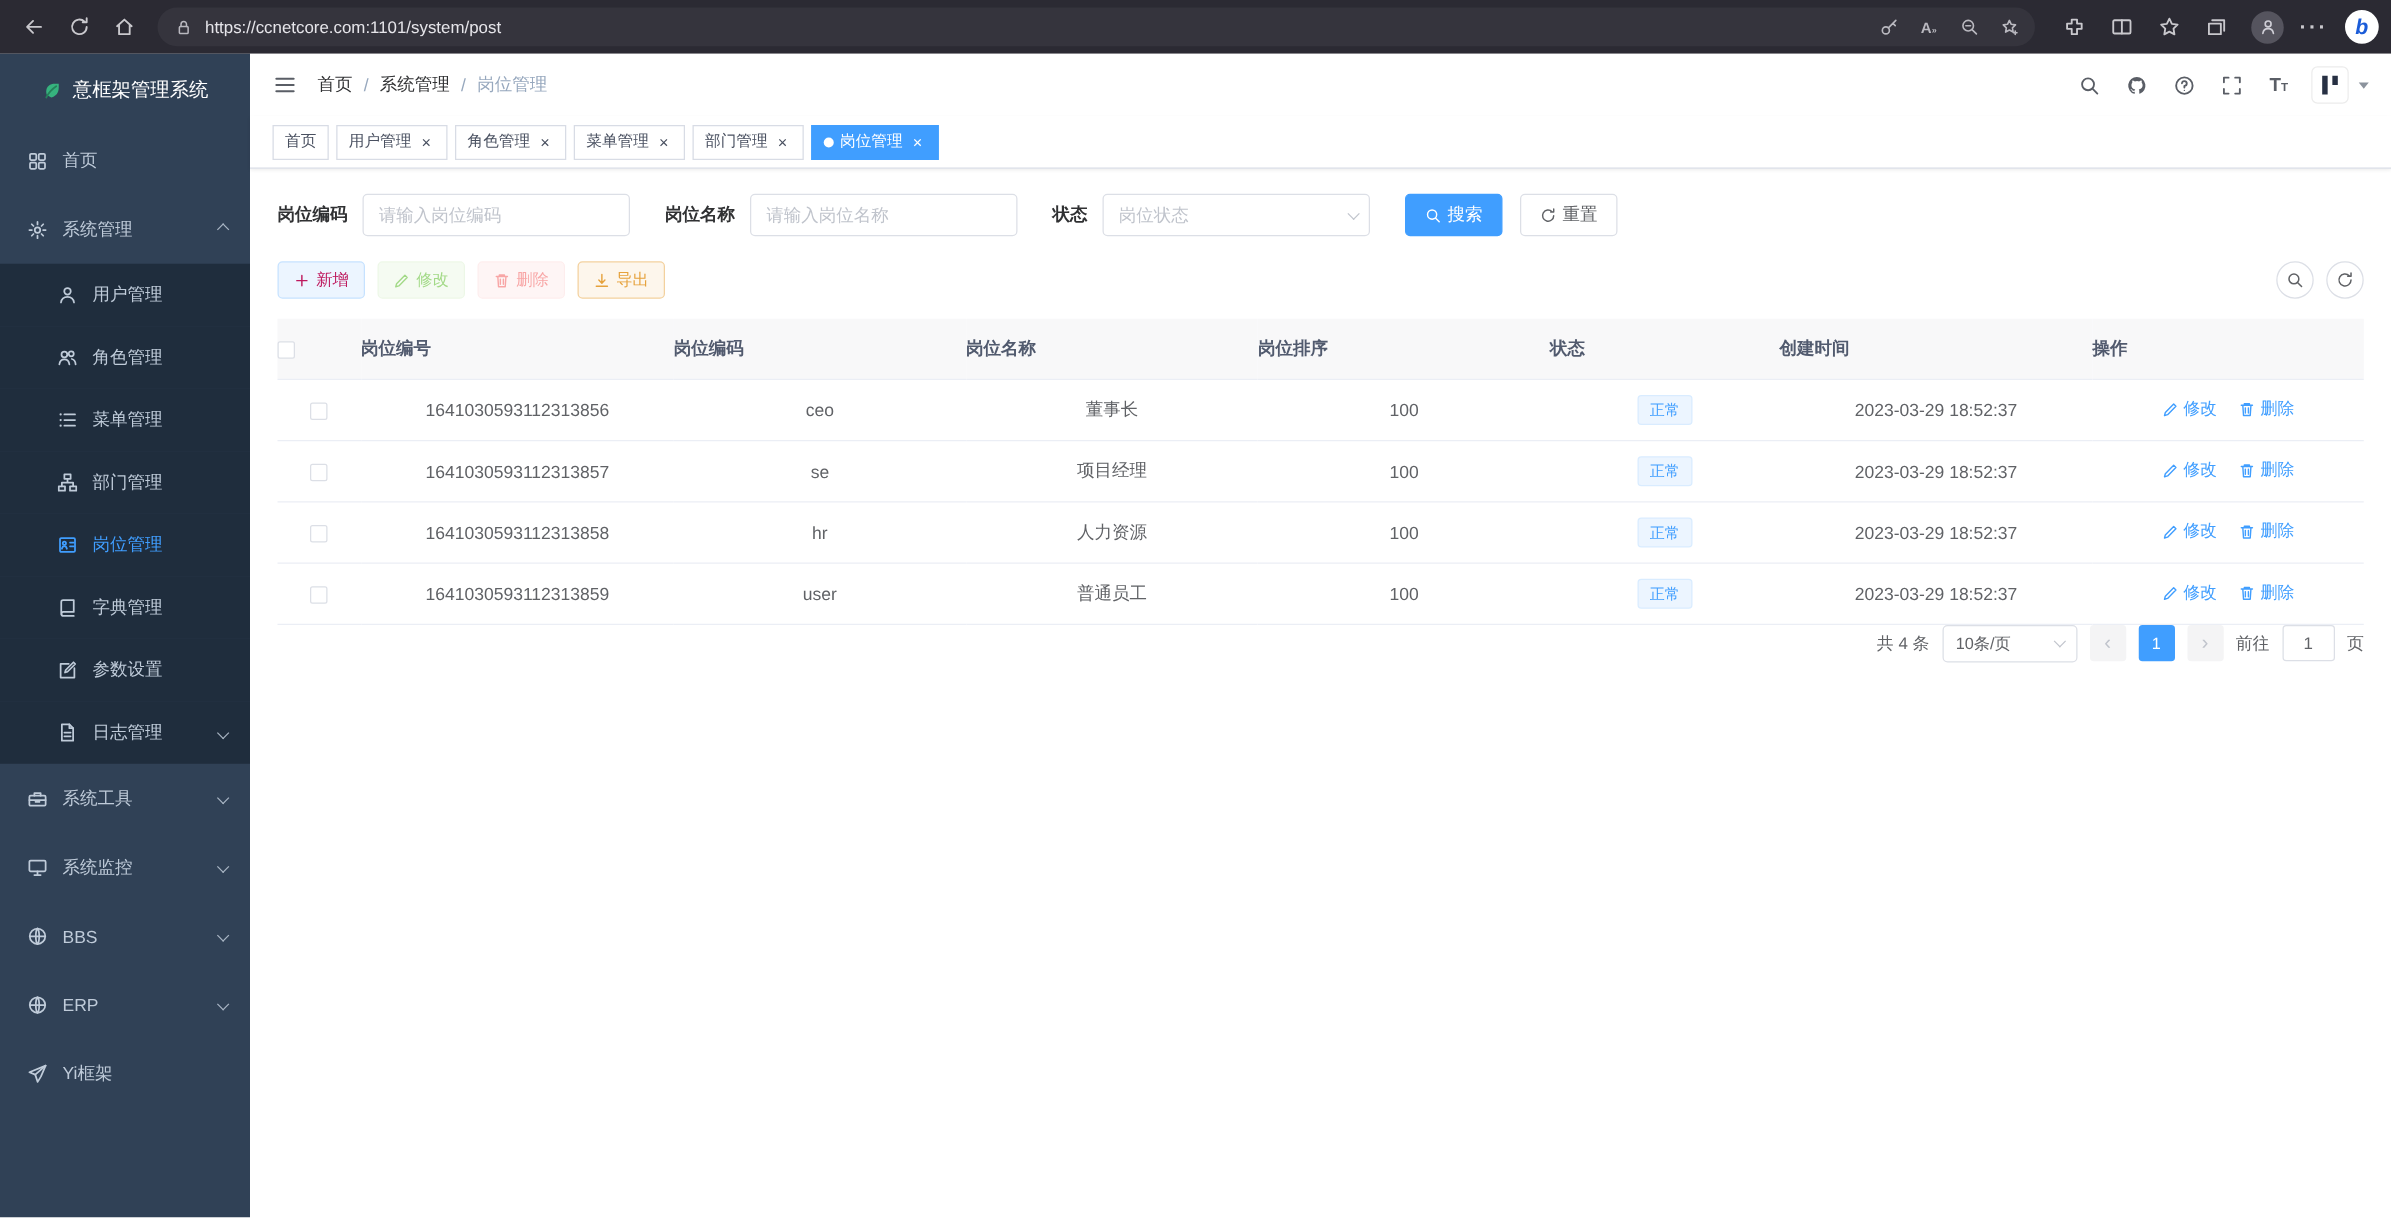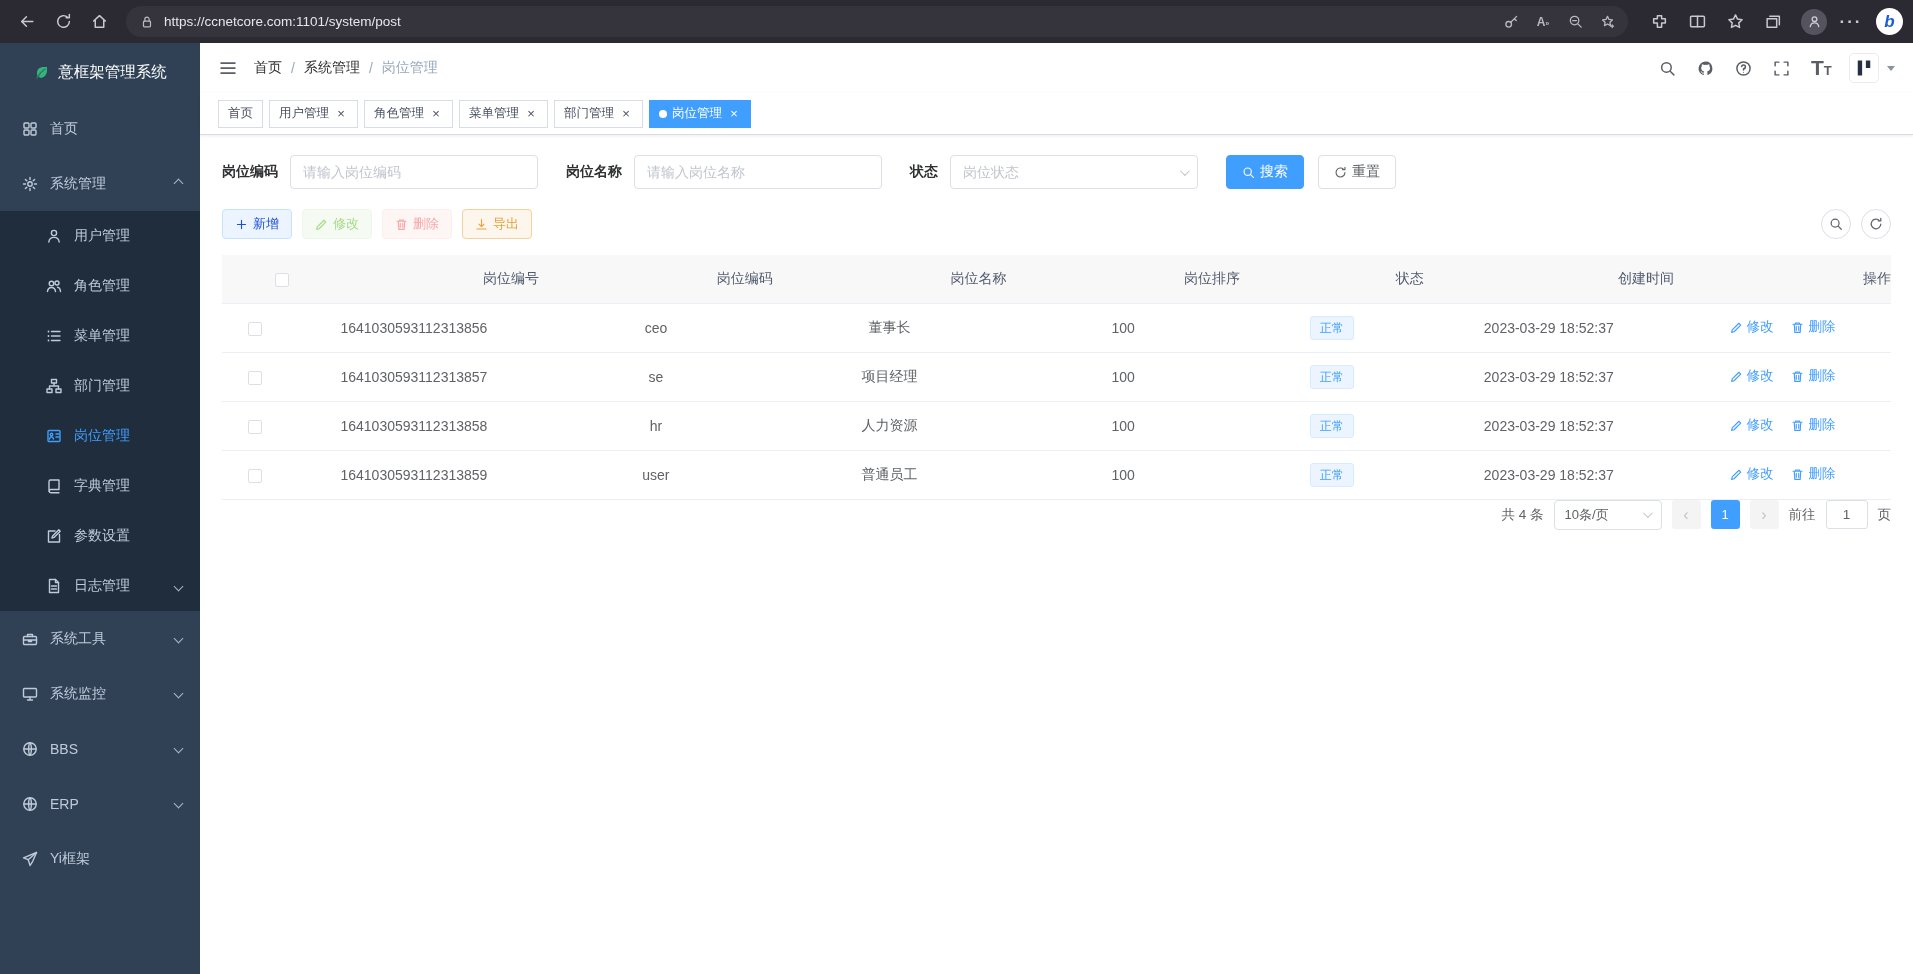--- a/index.html
+++ b/index.html
@@ -40,62 +40,62 @@
 
 
 .navbar{height:50px;display:flex;align-items:center;padding:0 18px;flex-shrink:0}
 .hamburger{color:#5a5e66;cursor:pointer;display:flex}
 .hamburger svg{width:20px;height:20px}
 .breadcrumb{margin-left:16px;display:flex;gap:9px;font-size:14px;align-items:center}
 .crumb{color:#303133;cursor:pointer}
 .crumb.last{color:#97a8be;cursor:default}
 .bc-sep{color:#97a8be}
 .nav-tools{margin-left:auto;display:flex;align-items:center;gap:14px;color:#5a5e66}
-.tool-ic{width:24px;height:24px;display:flex;align-items:center;justify-content:flex-start;cursor:pointer;font-size:21px}
+.tool-ic{width:24px;height:24px;display:flex;align-items:center;justify-content:center;cursor:pointer;font-size:15px}
 .tool-ic svg{width:17px;height:17px}
 .nav-avatar{width:30px;height:30px;border-radius:5px;background:#fff;border:1px solid #ececec;display:flex;align-items:center;justify-content:center;cursor:pointer}
 .nav-avatar svg{width:20px;height:20px}
 .nav-caret{width:0;height:0;border-left:4.5px solid transparent;border-right:4.5px solid transparent;border-top:5.5px solid #8c939d;margin-left:-6px;cursor:pointer}
 
 
 .tags-view{height:42px;display:flex;align-items:center;padding:0 18px;border-bottom:1px solid #d8dce5;box-shadow:0 1px 3px 0 rgba(0,0,0,.08);flex-shrink:0;gap:6px}
 .tag{display:inline-flex;align-items:center;height:28px;padding:0 9px;border:1px solid #d8dce5;background:#fff;color:#495060;font-size:12.5px;cursor:pointer;gap:5px}
 .tag .dot{display:none;width:8px;height:8px;border-radius:50%;background:#fff}
 .tag.active{background:#409eff;border-color:#409eff;color:#fff}
 .tag.active .dot{display:inline-block}
 .tag .close{font-size:13px;width:14px;height:14px;line-height:13px;text-align:center;border-radius:50%}
 
 
 .content{padding:20px 22px;flex:1;overflow:hidden}
 .filter-row{display:flex;align-items:center}
 .f-group{display:flex;align-items:center;gap:12px;margin-right:28px}
 .f-label{font-weight:700;color:#303133;font-size:14px;white-space:nowrap}
-.f-input{width:248px;height:34px;border:1px solid #dcdfe6;border-radius:4px;padding:0 12px;font-size:14px;color:#6d28d9;outline:none;font-family:inherit;background:#fff}
+.f-input{width:214px;height:34px;border:1px solid #dcdfe6;border-radius:4px;padding:0 12px;font-size:14px;color:#6d28d9;outline:none;font-family:inherit;background:#fff}
 .f-input::placeholder{color:#c0c4cc}
 .select-wrap{position:relative;display:inline-flex;align-items:center}
 .select-wrap .f-input{padding-right:28px}
 .sel-caret{position:absolute;right:11px;width:7px;height:7px;border-right:1.3px solid #c0c4cc;border-bottom:1.3px solid #c0c4cc;transform:rotate(45deg) translateY(-2px);pointer-events:none}
 .btn{display:inline-flex;align-items:center;justify-content:center;gap:5px;height:34px;padding:0 15px;border-radius:4px;border:1px solid #dcdfe6;background:#fff;color:#606266;font-size:14px;cursor:pointer;font-family:inherit}
 .btn svg{width:13px;height:13px}
 .btn i{display:inline-flex;align-items:center}
 .btn.primary{background:#409eff;border-color:#409eff;color:#fff}
 .btn.ml{margin-left:14px}
 .btn-sm{height:30px;padding:0 12px;font-size:13px}
-.btn.plain-blue{background:#ecf5ff;border-color:#c6e2ff;color:#1d4ed8}
+.btn.plain-blue{background:#ecf5ff;border-color:#c6e2ff;color:#be185d}
 .btn.plain-green{background:#f0f9eb;border-color:#e1f3d8;color:#67c23a;opacity:.6;cursor:not-allowed}
 .btn.plain-red{background:#fef0f0;border-color:#fde2e2;color:#f56c6c;opacity:.6;cursor:not-allowed}
 .btn.plain-orange{background:#fdf6ec;border-color:#f3d19e;color:#e6a23c}
 .toolbar{display:flex;align-items:center;gap:10px;margin-top:20px}
 .tool-circles{margin-left:auto;display:flex;gap:10px}
 .circle-btn{width:30px;height:30px;border-radius:50%;border:1px solid #dcdfe6;display:flex;align-items:center;justify-content:center;color:#606266;cursor:pointer;background:#fff}
 .circle-btn svg{width:14px;height:14px}
 
 
 .data-table{width:100%;border-collapse:collapse;margin-top:16px;table-layout:fixed}
-.data-table th{background:#f8f8f9;color:#515a6e;font-weight:normal;font-size:14px;height:48px;border-bottom:1px solid #ebeef5;text-align:right}
+.data-table th{background:#f8f8f9;color:#515a6e;font-weight:bold;font-size:14px;height:48px;border-bottom:1px solid #ebeef5;text-align:left}
 .data-table td{height:49px;border-bottom:1px solid #ebeef5;color:#606266;font-size:14px;text-align:center}
 .checkbox{display:inline-block;width:14px;height:14px;border:1px solid #dcdfe6;border-radius:2px;background:#fff;vertical-align:middle;cursor:pointer}
 .status-tag{display:inline-block;padding:0 9px;height:24px;line-height:22px;background:#ecf5ff;border:1px solid #d9ecff;color:#409eff;border-radius:3px;font-size:12px}
 .op-link{color:#409eff;font-size:13.5px;cursor:pointer;display:inline-flex;align-items:center;gap:4px;margin:0 7px}
 .op-link i{display:inline-flex}
 .op-link svg{width:13px;height:13px}
 
 
 .pagination{display:flex;align-items:center;justify-content:flex-end;gap:10px;color:#606266;font-size:13.5px}
 .page-size{position:relative;width:108px;height:30px;border:1px solid #dcdfe6;border-radius:4px;display:flex;align-items:center;padding:0 24px 0 10px;font-size:13px;color:#606266;cursor:pointer;background:#fff}

